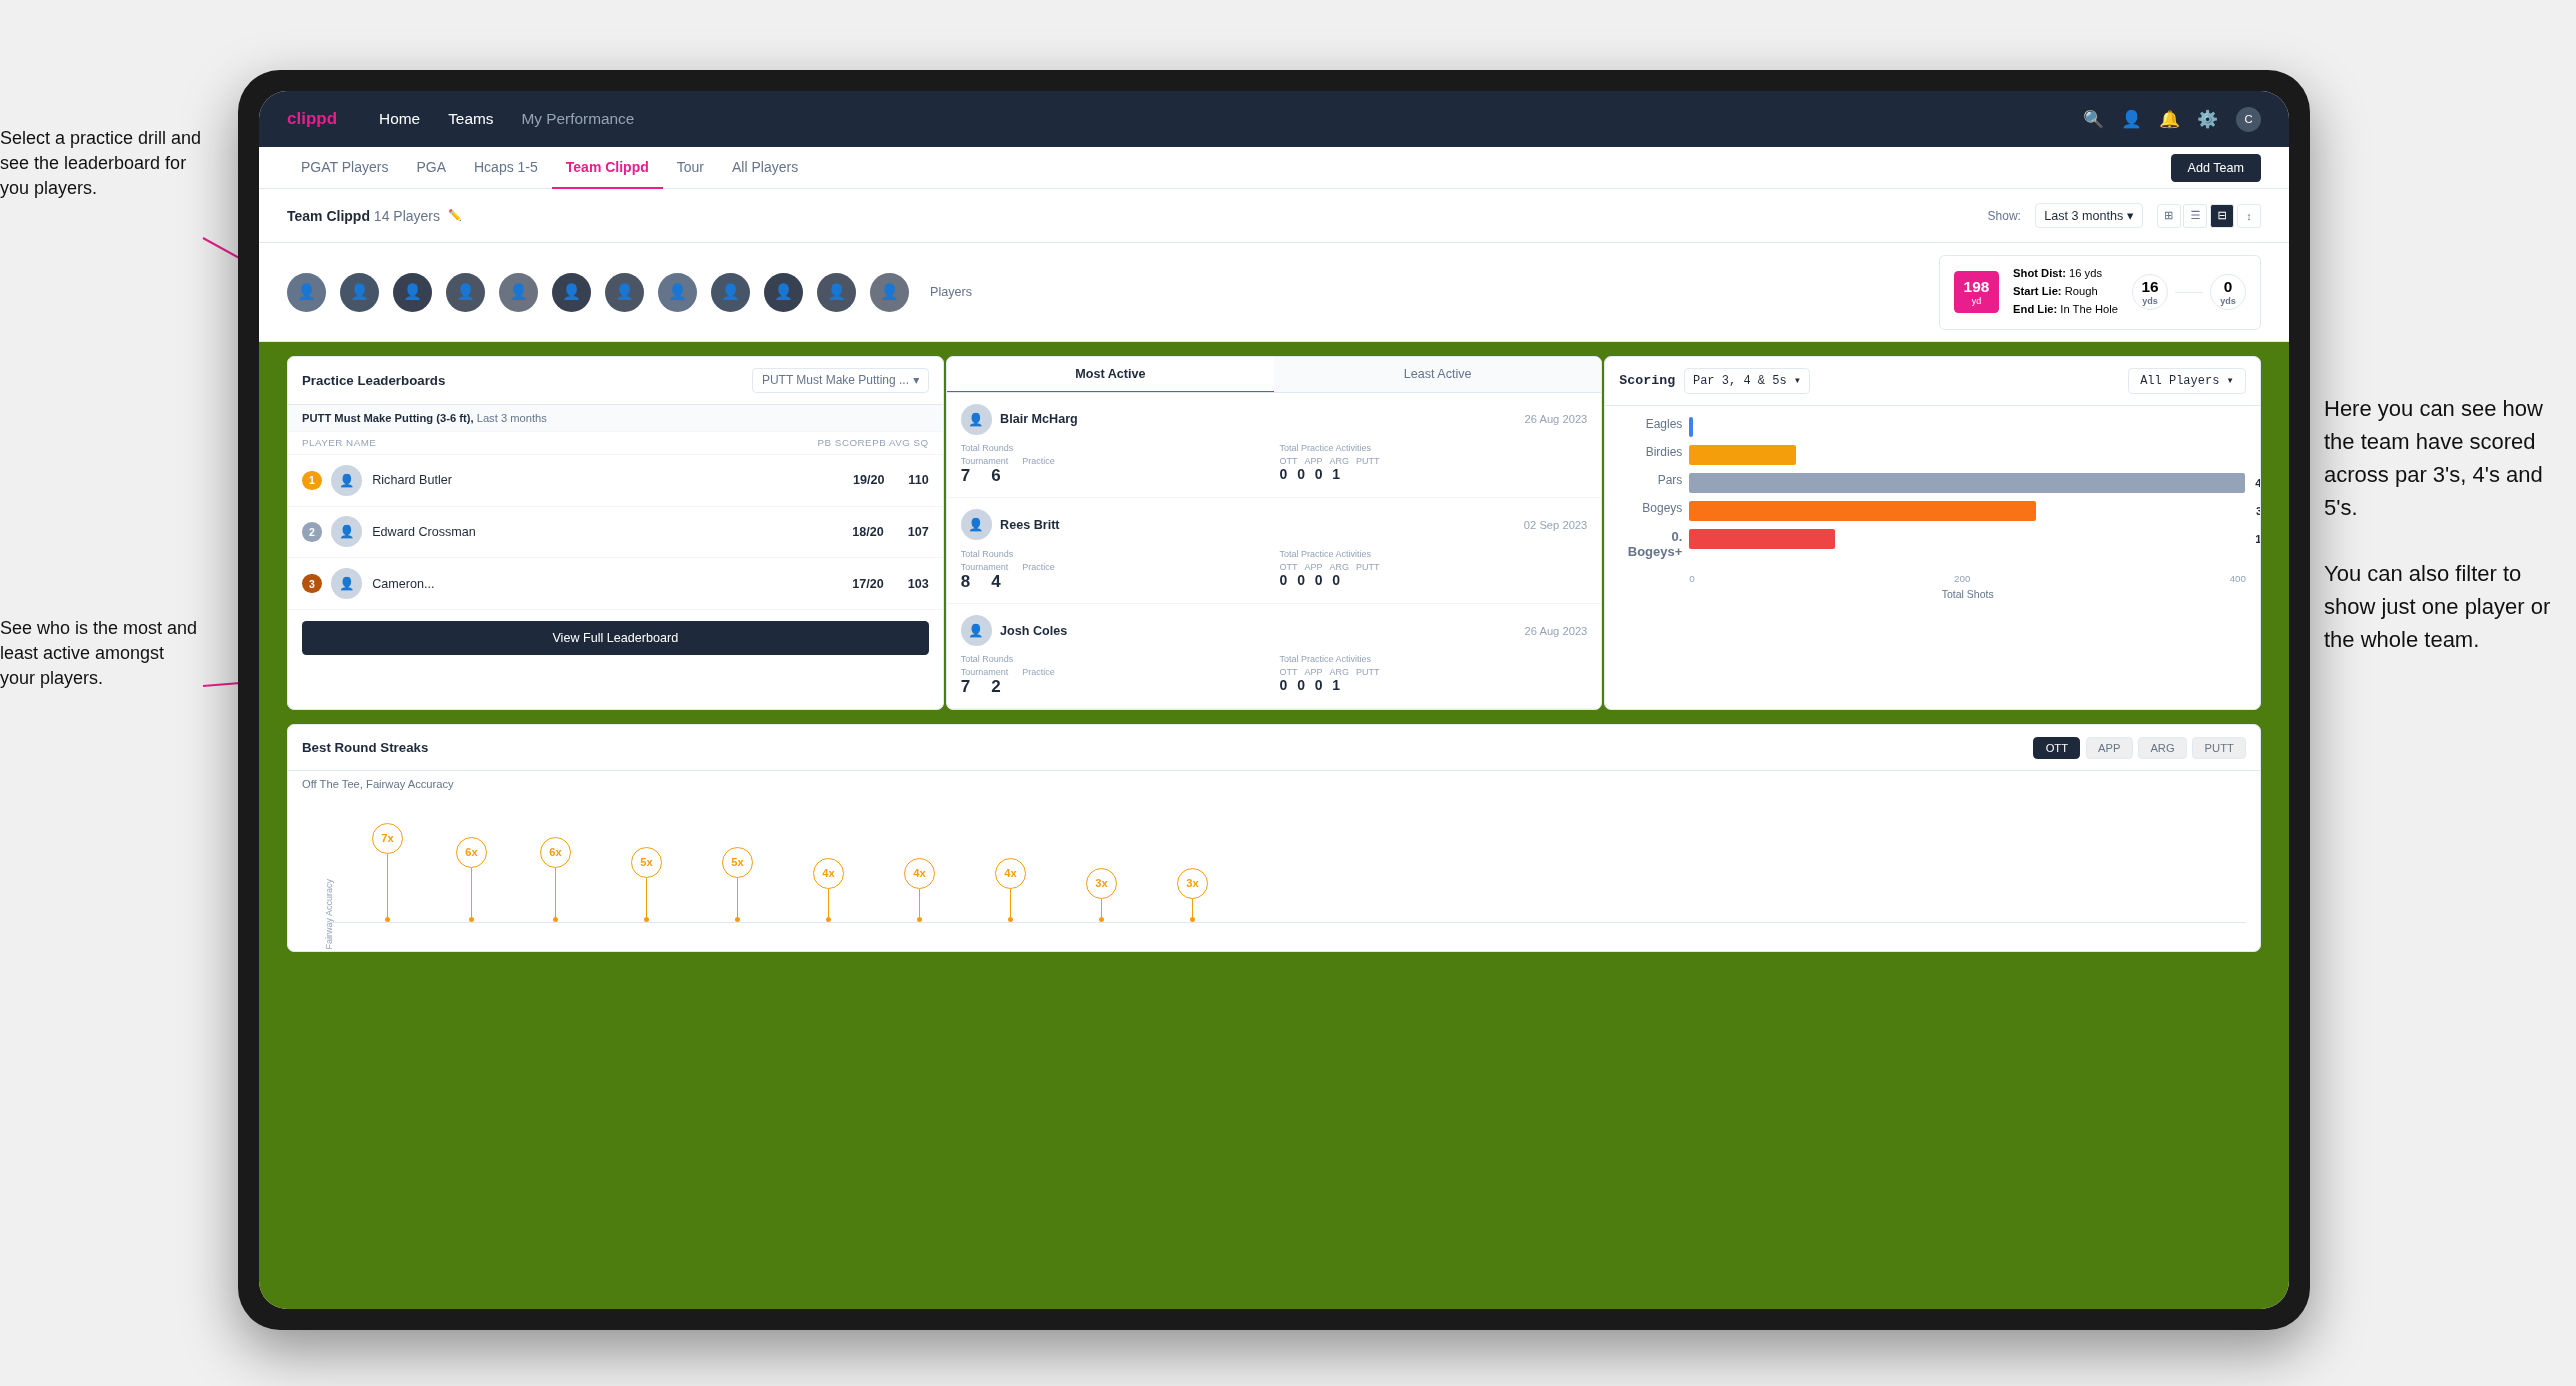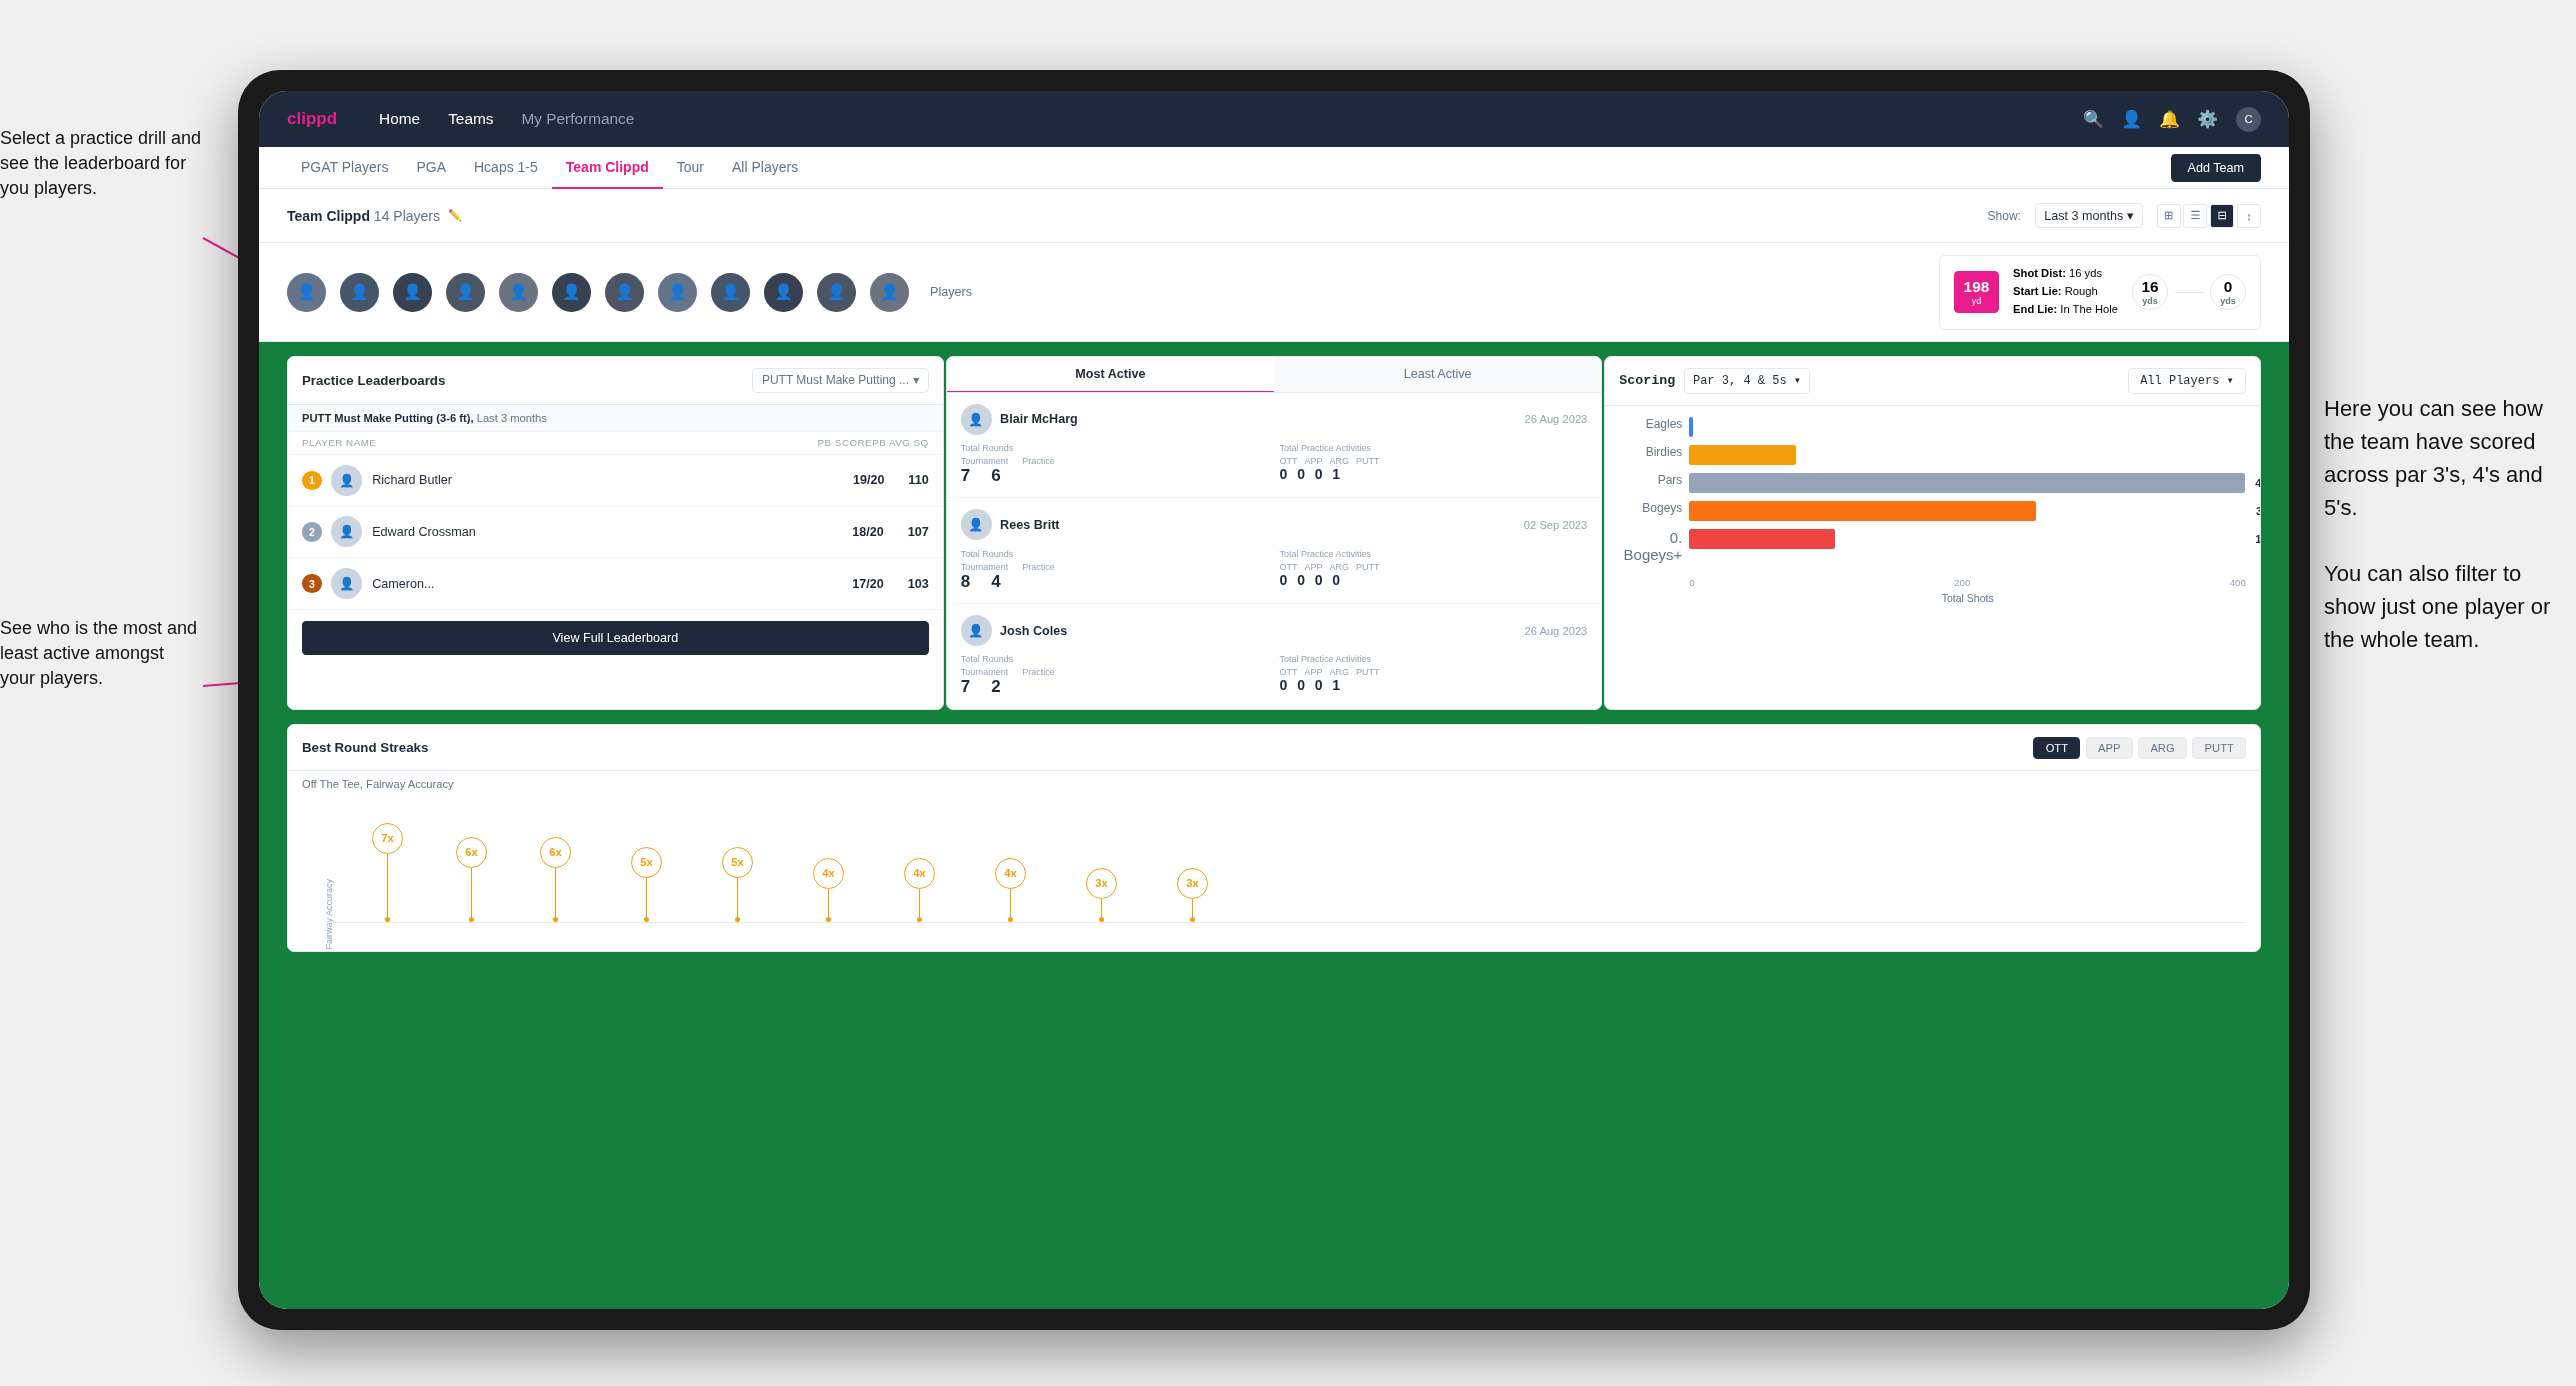--- a/index.html
+++ b/index.html
@@ -152,21 +152,21 @@
       padding: 7px 17px;
       border-radius: 4.2px;
       font-size: 12.6px;
       cursor: pointer;
     }
 
     
     .main-content {
       flex: 1;
       overflow-y: auto;
-      background: #15803d;
+      background: #4d7c0f;
       padding: 0;
     }
 
     
     .team-header {
       background: #fff;
       padding: 14px 28px;
       border-bottom: 0.7px solid #e2e8f0;
       display: flex;
       align-items: center;
@@ -869,21 +869,21 @@
 
             <div class="chart-row">
               <span class="chart-label">Bogeys</span>
               <div class="chart-bar-container">
                 <div class="chart-bar chart-bar-bogeys" style="width:62.2%;"></div>
                 <span class="chart-value">311</span>
               </div>
             </div>
 
             <div class="chart-row">
-              <span class="chart-label" style="font-size:15px;">0. Bogeys+</span>
+              <span class="chart-label" style="font-size:13px;font-weight:bold;">0. Bogeys+</span>
               <div class="chart-bar-container">
                 <div class="chart-bar chart-bar-dbogeys" style="width:26.2%;"></div>
                 <span class="chart-value">131</span>
               </div>
             </div>
 
             <div style="display:flex;justify-content:space-between;padding:5.6px 0 0 70px;font-size:9.8px;color:#94a3b8;">
               <span>0</span>
               <span>200</span>
               <span>400</span>

